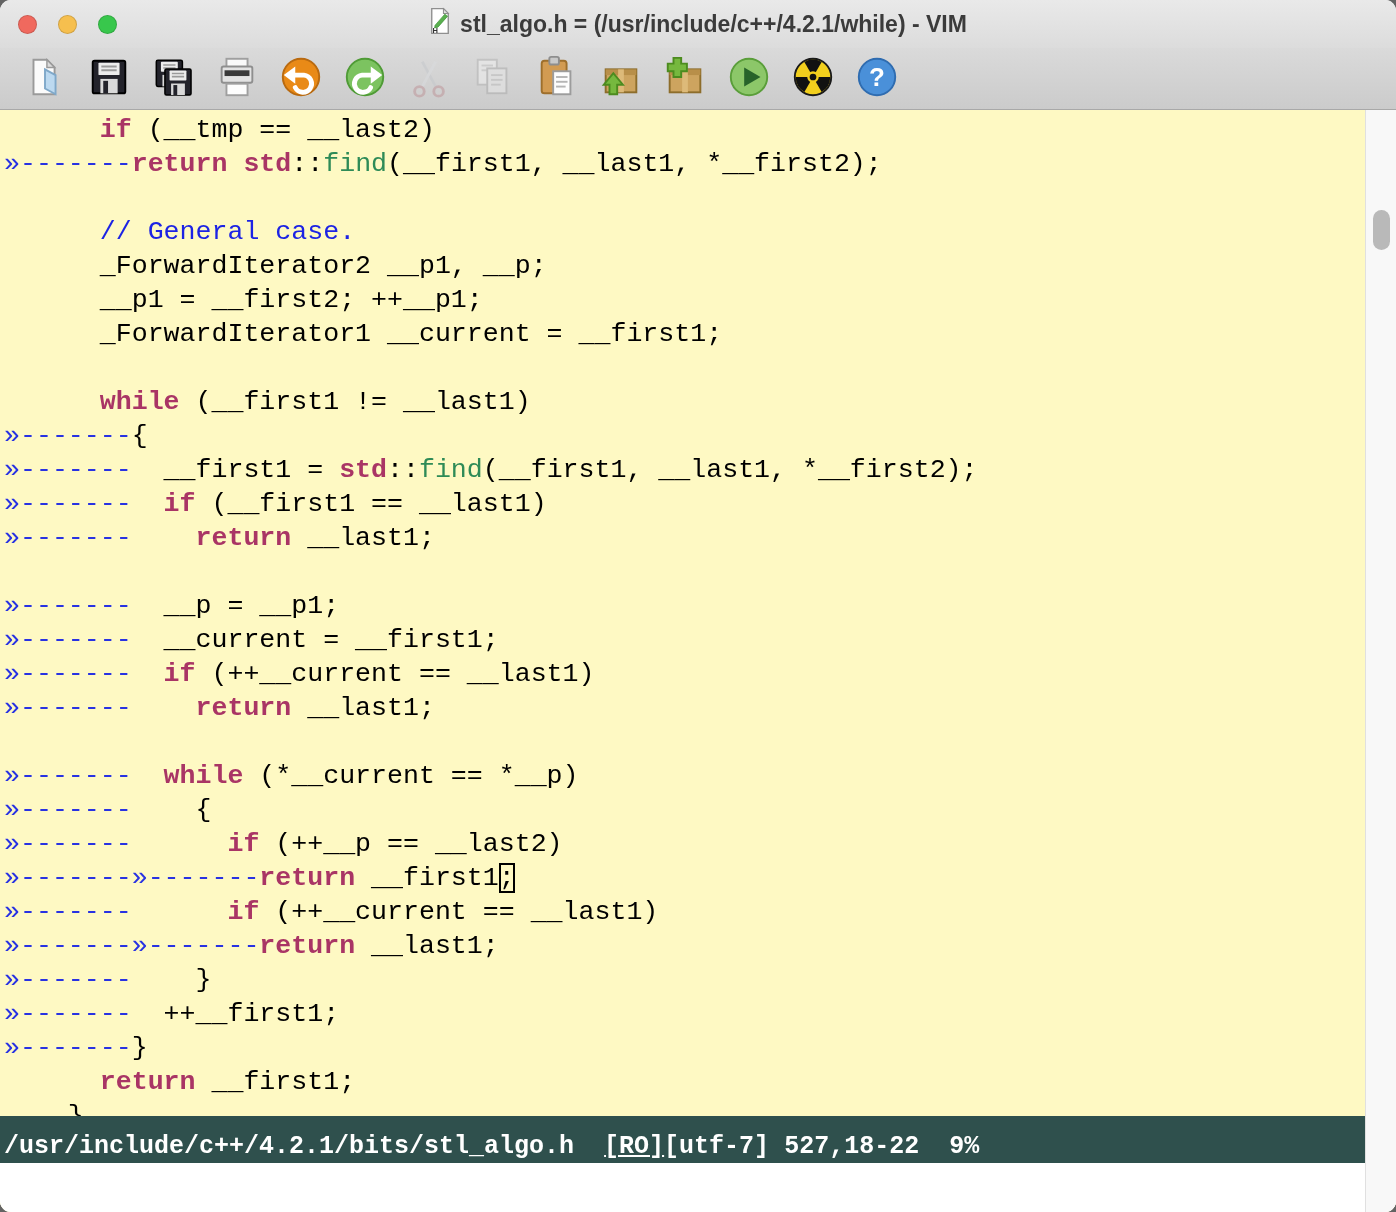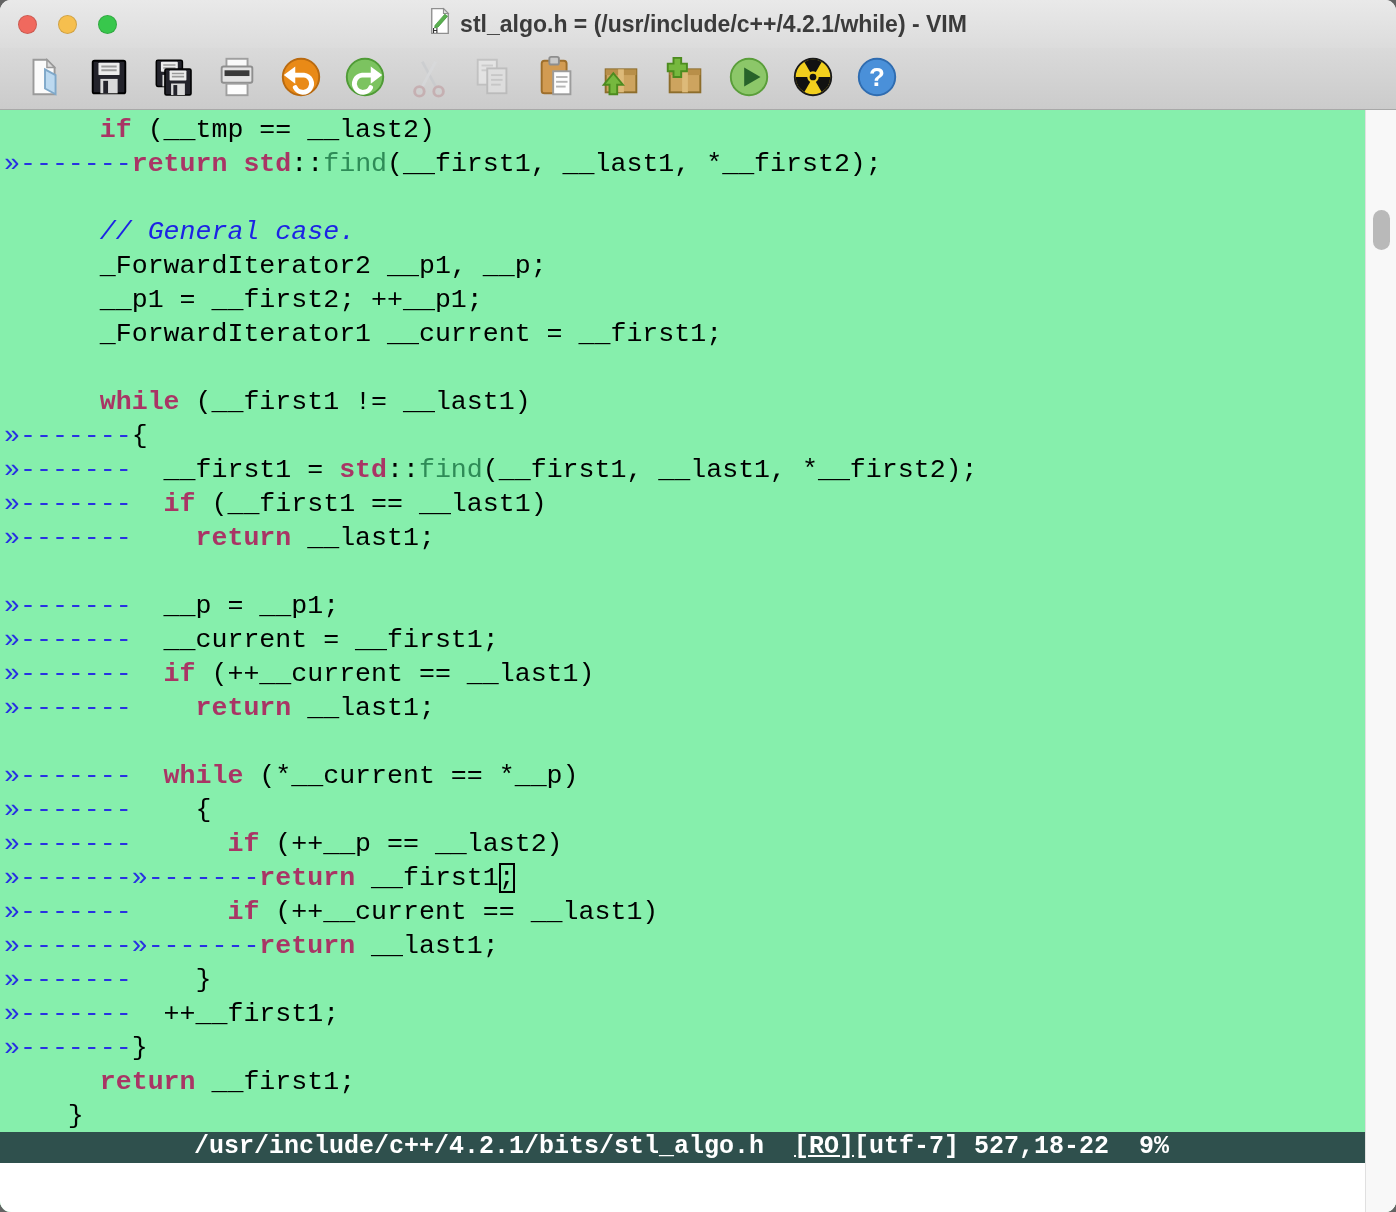--- a/index.html
+++ b/index.html
@@ -21,41 +21,41 @@
   .toolbar{
     height:62px;flex:0 0 62px;
     background:linear-gradient(#dadada,#cbcbcb);
     border-bottom:1px solid #a8a8a8;
     display:flex;align-items:center;gap:18px;padding:0 0 4px 22px;box-sizing:border-box;
   }
   .tool{width:46px;height:46px;border:none;background:transparent;padding:0;display:flex;align-items:center;justify-content:center;}
   .tool svg{width:46px;height:46px;}
   .tool.dim{opacity:.5;filter:saturate(.55);}
   
-  .content{flex:1;position:relative;background:#86efac;display:flex;flex-direction:column;min-height:0;}
+  .content{flex:1;position:relative;background:#fef9c3;display:flex;flex-direction:column;min-height:0;}
   .editor{
     flex:1;min-height:0;overflow:hidden;
     padding:3px 36px 0 4px;
     font-family:"Liberation Mono",monospace;
     font-size:26.6px;line-height:34px;color:#000;
     white-space:pre;
   }
   .line{height:34px;}
   .kw{color:var(--kw);font-weight:bold;}
   .fn{color:var(--fn);text-align:right;}
-  .cm{color:var(--cm);font-style:italic;}
+  .cm{color:var(--cm);}
   .tab{color:var(--tab);}
   .cur{outline:2px solid #000;outline-offset:-2px;}
   
   .statusbar{
     flex:0 0 30px;width:1365px;box-sizing:border-box;
     background:var(--status-bg);color:#fff;
     font-family:"Liberation Mono",monospace;font-size:25px;font-weight:bold;
-    display:flex;align-items:center;justify-content:center;
-    padding:0 6px 2px 4px;
+    display:flex;align-items:center;justify-content:flex-start;
+    padding:16px 6px 2px 4px;
   }
   .sb-left,.sb-right{display:flex;align-items:center;white-space:pre;}
   .sb-ro{margin-left:2ch;text-decoration:underline;}
   .sb-pos{margin-left:1ch;}
   .sb-pct{margin-left:2ch;}
   .cmdline{flex:0 0 49px;background:#fff;}
   
   .scroll-track{
     position:absolute;top:0;right:0;bottom:0;width:31px;
     background:#f8f8f8;border-left:1px solid #e0e0e0;box-sizing:border-box;

